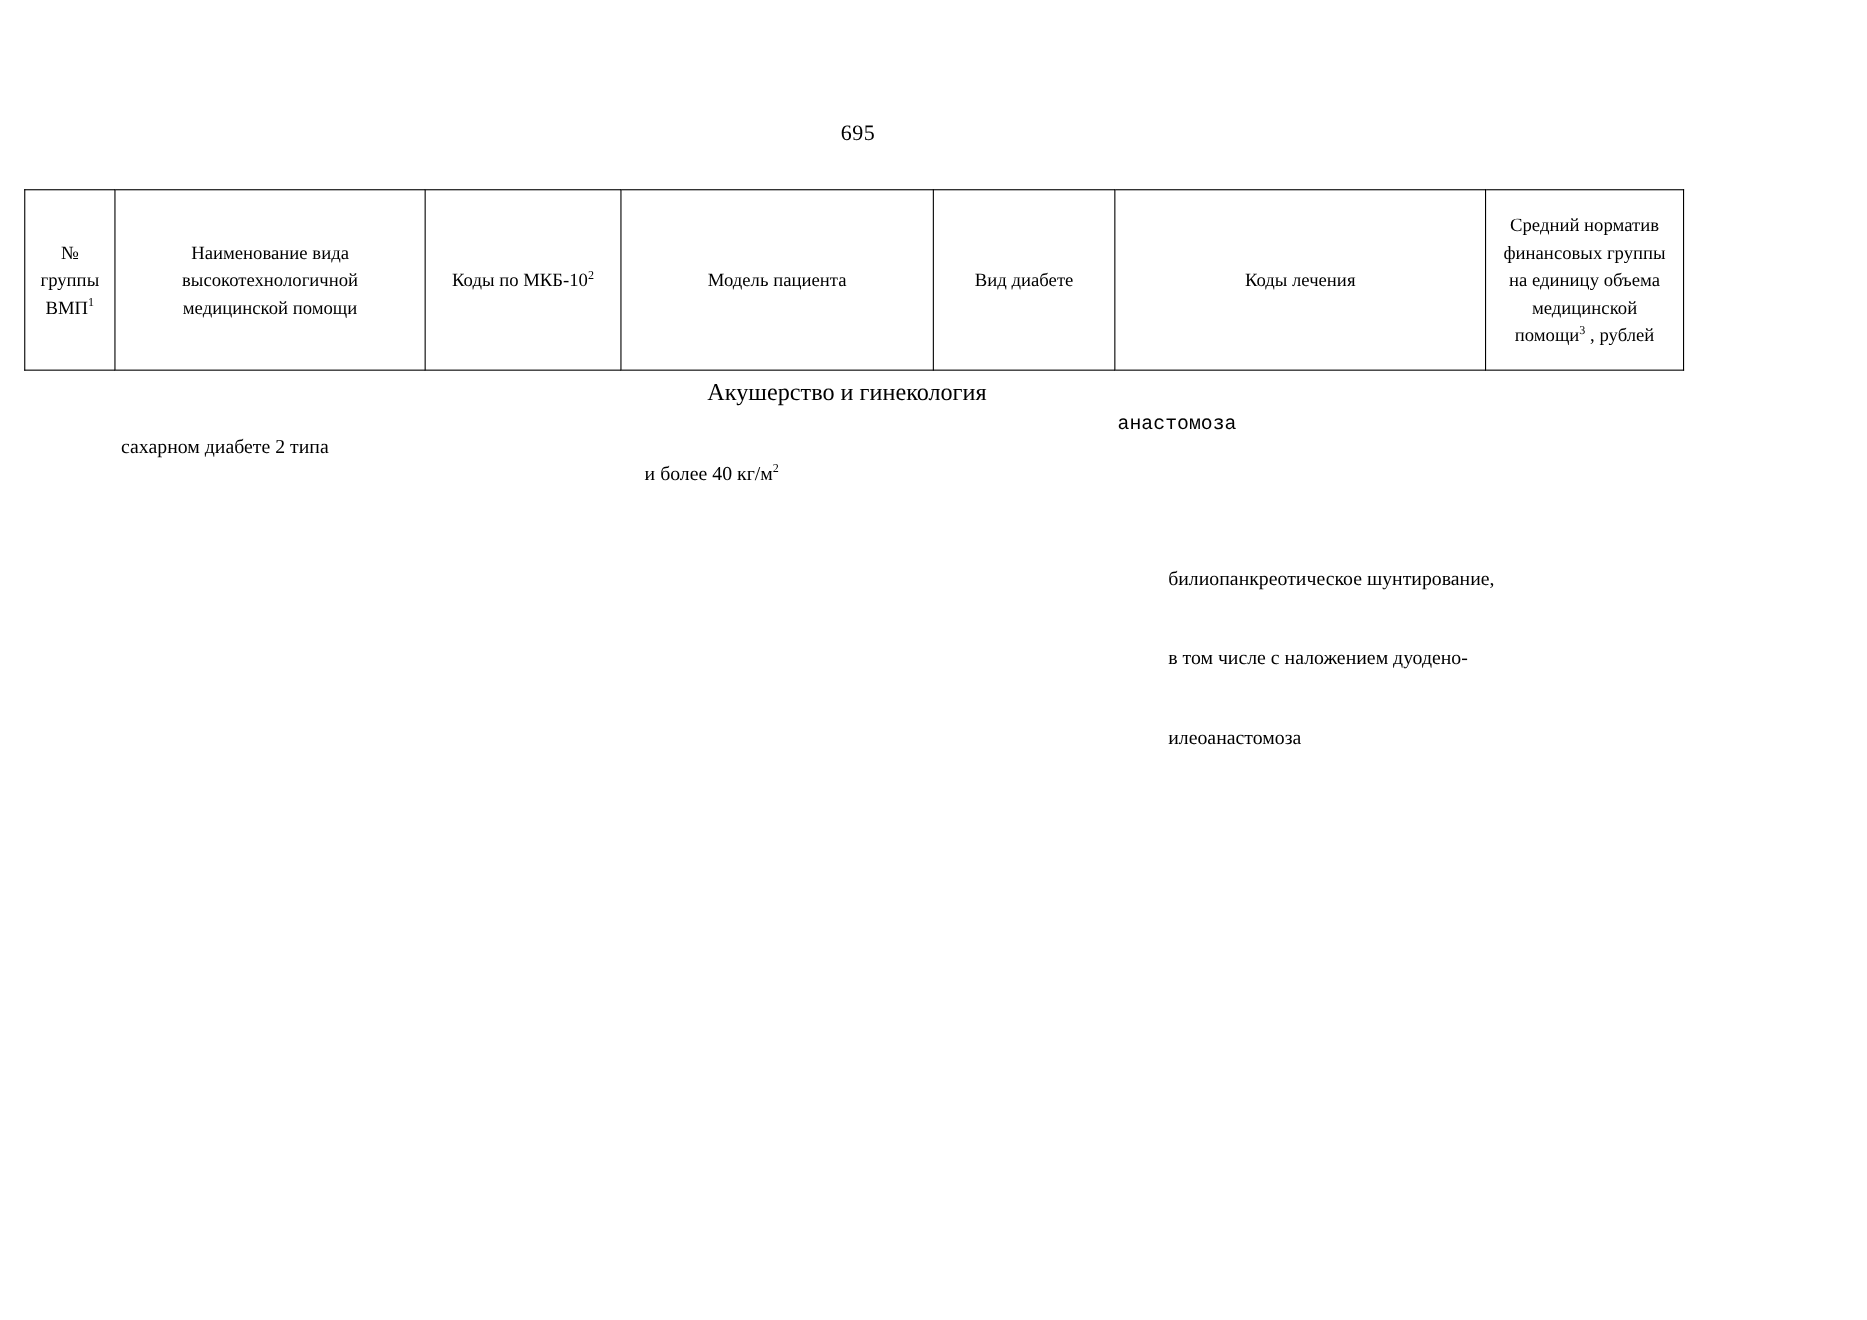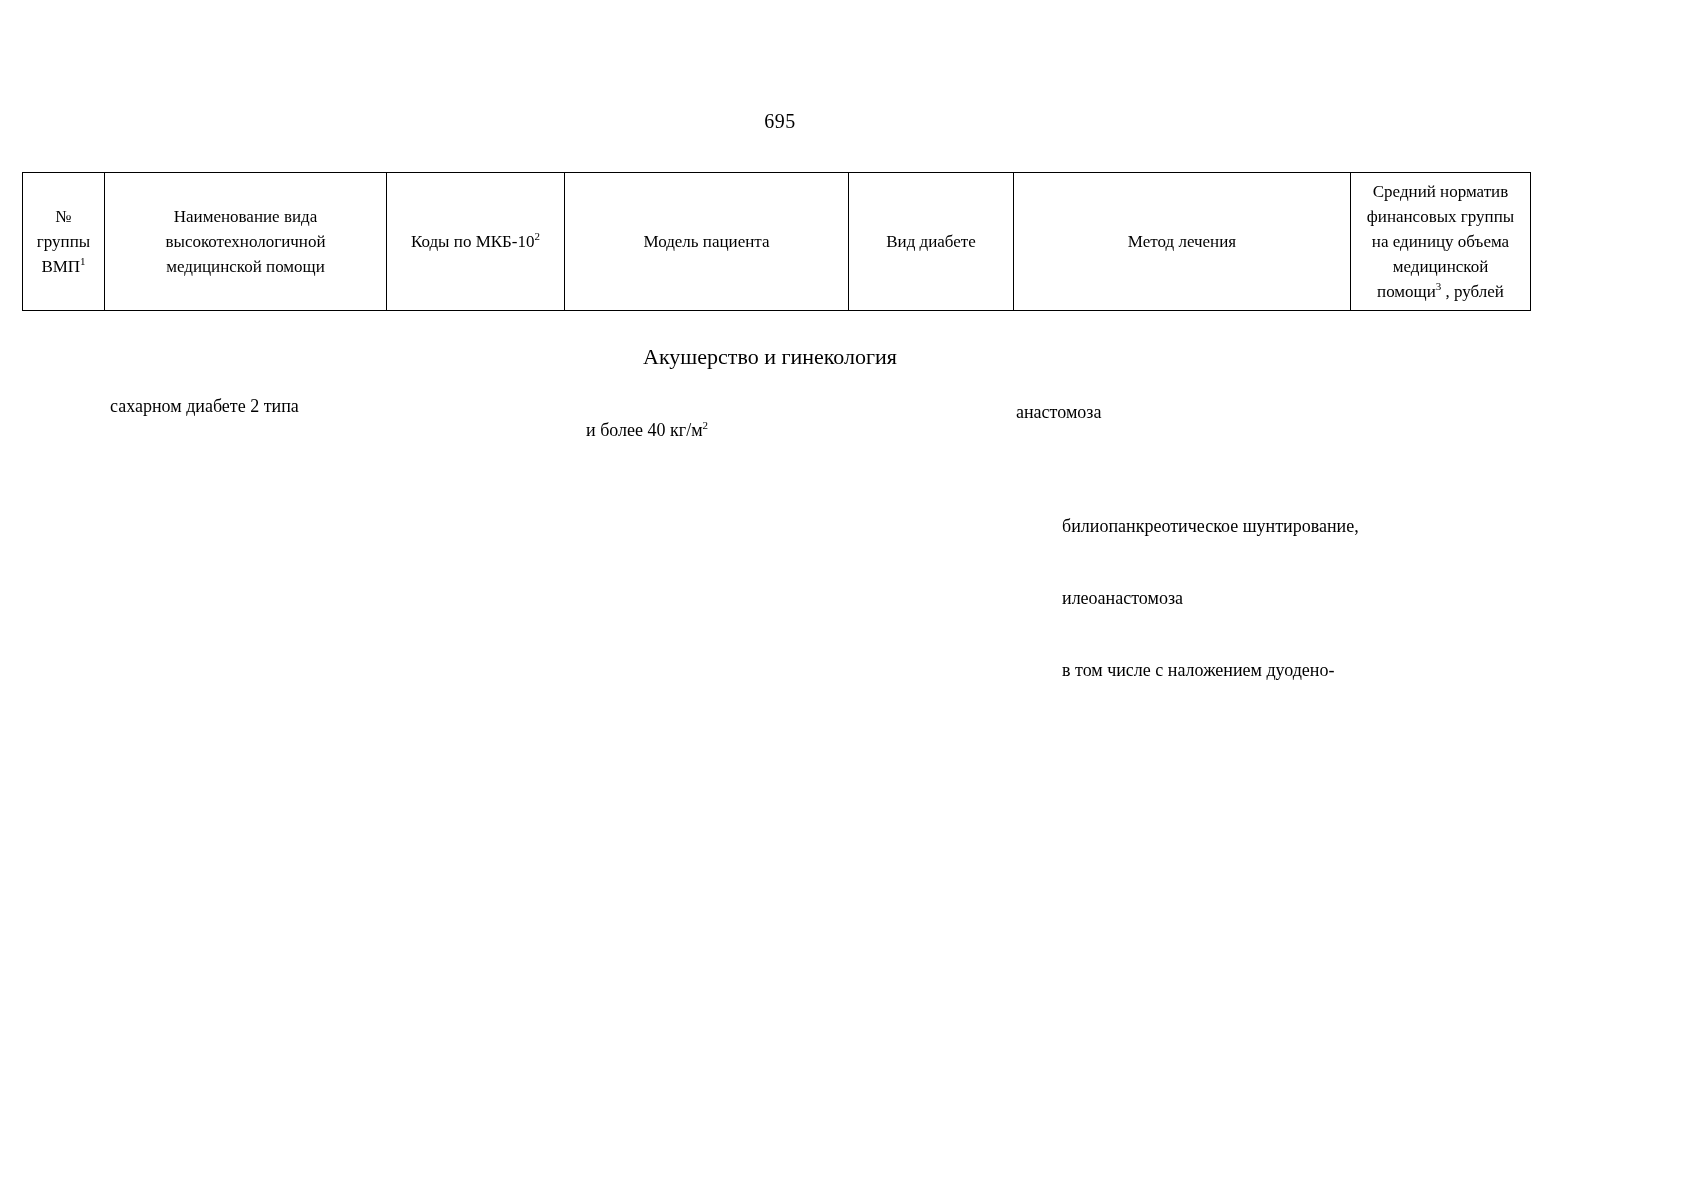--- a/index.html
+++ b/index.html
@@ -43,21 +43,21 @@
     border-collapse: collapse;
     width: 100%;
     table-layout: fixed;
   }
   table.hdr td {
     border: 1.2px solid #000000;
     vertical-align: middle;
     text-align: center;
     font-size: 17px;
     line-height: 25px;
-    padding: 6px 4px;
+    padding: 19px 4px;
     height: 128px;
     box-sizing: border-box;
   }
   .c1 { width: 82px; }
   .c2 { width: 282px; }
   .c3 { width: 178px; }
   .c4 { width: 284px; margin-top: 44px; }
   .c5 { width: 165px; }
   .c6 { width: 337px; }
   .c7 { width: 180px; }
@@ -78,21 +78,21 @@
 
   
   .frag {
     position: absolute;
     font-size: 18px;
     line-height: 24px;
     white-space: pre-wrap;
   }
   .frag-a { left: 110px; top: 394px; }
   .frag-b { left: 568px; top: 394px; }
-  .frag-c { left: 1016px; top: 400px; }
+  .frag-c { left: 1016px; top: 374px; font-family: Liberation Mono, monospace; }
   .frag-d { left: 1016px; top: 466px; width: 420px; margin-left: 46px; }
   .frag-d .l { display: block; }
 </style>
 </head>
 <body>
 
 <div class="page">
 
   <div class="page-number">695</div>
 
@@ -119,21 +119,21 @@
 
         <td class="c4">
           <span>Модель пациента</span>
         </td>
 
         <td class="c5">
           <span>Вид диабете</span>
         </td>
 
         <td class="c6">
-          <span>Метод лечения</span>
+          <span>Коды лечения</span>
         </td>
 
         <td class="c7">
           <span class="cell-line">Средний норматив</span>
           <span class="cell-line">финансовых группы</span>
           <span class="cell-line">на единицу объема</span>
           <span class="cell-line">медицинской</span>
           <span class="cell-line"><span>помощи</span><sup>3</sup><span> , рублей</span></span>
         </td>
 
@@ -147,17 +147,17 @@
   <div class="frag frag-a">сахарном диабете 2 типа</div>
 
   <div class="frag frag-b">
     <span>и более 40 кг/м</span><sup>2</sup>
   </div>
 
   <div class="frag frag-c">анастомоза</div>
 
   <div class="frag frag-d">
     <span class="l">билиопанкреотическое шунтирование,</span>
+    <span class="l">в том числе с наложением дуодено-</span>
     <span class="l">илеоанастомоза</span>
-    <span class="l">в том числе с наложением дуодено-</span>
   </div>
 
 </div>
 
 </body></html>

